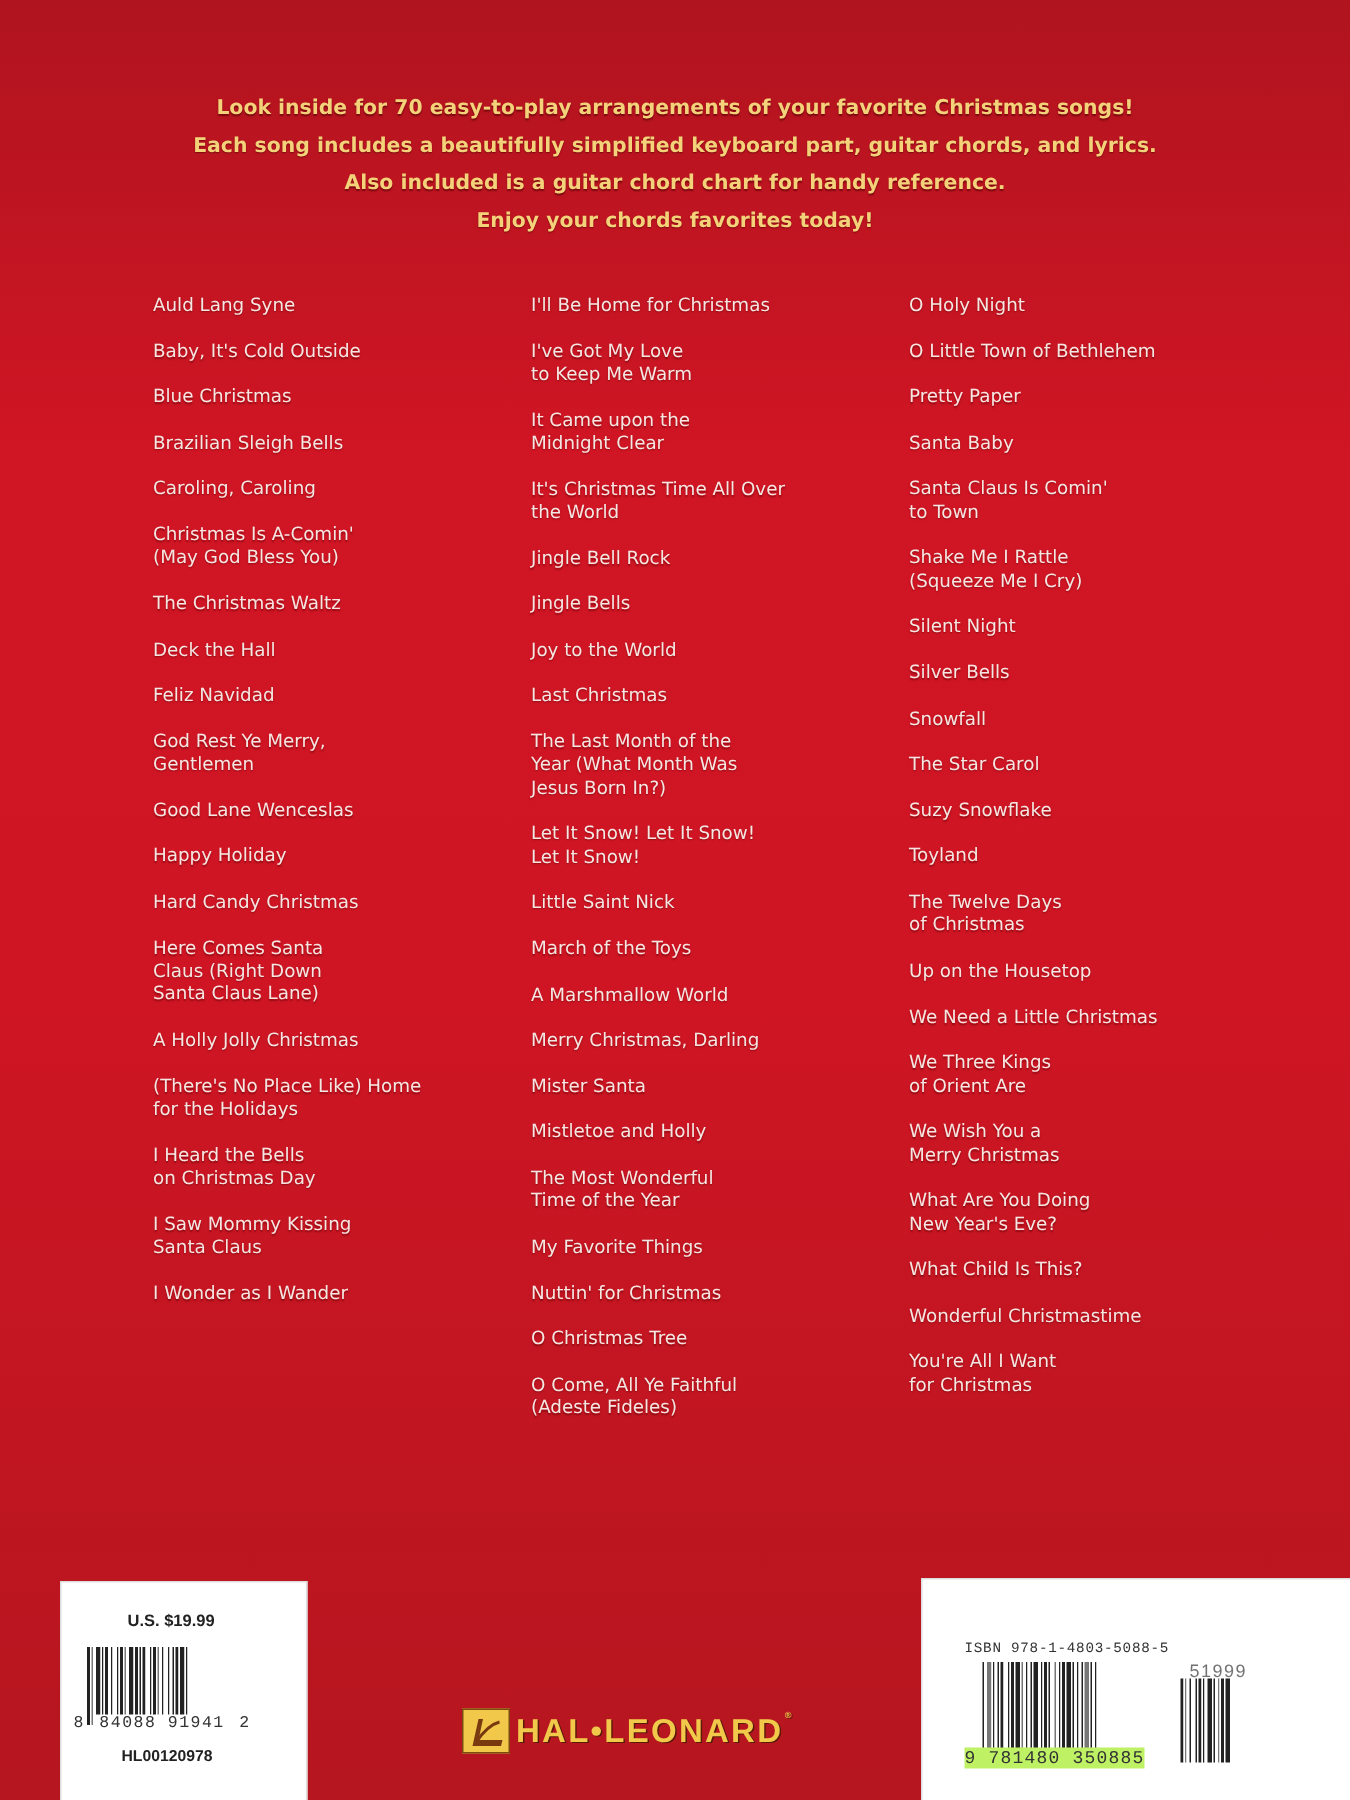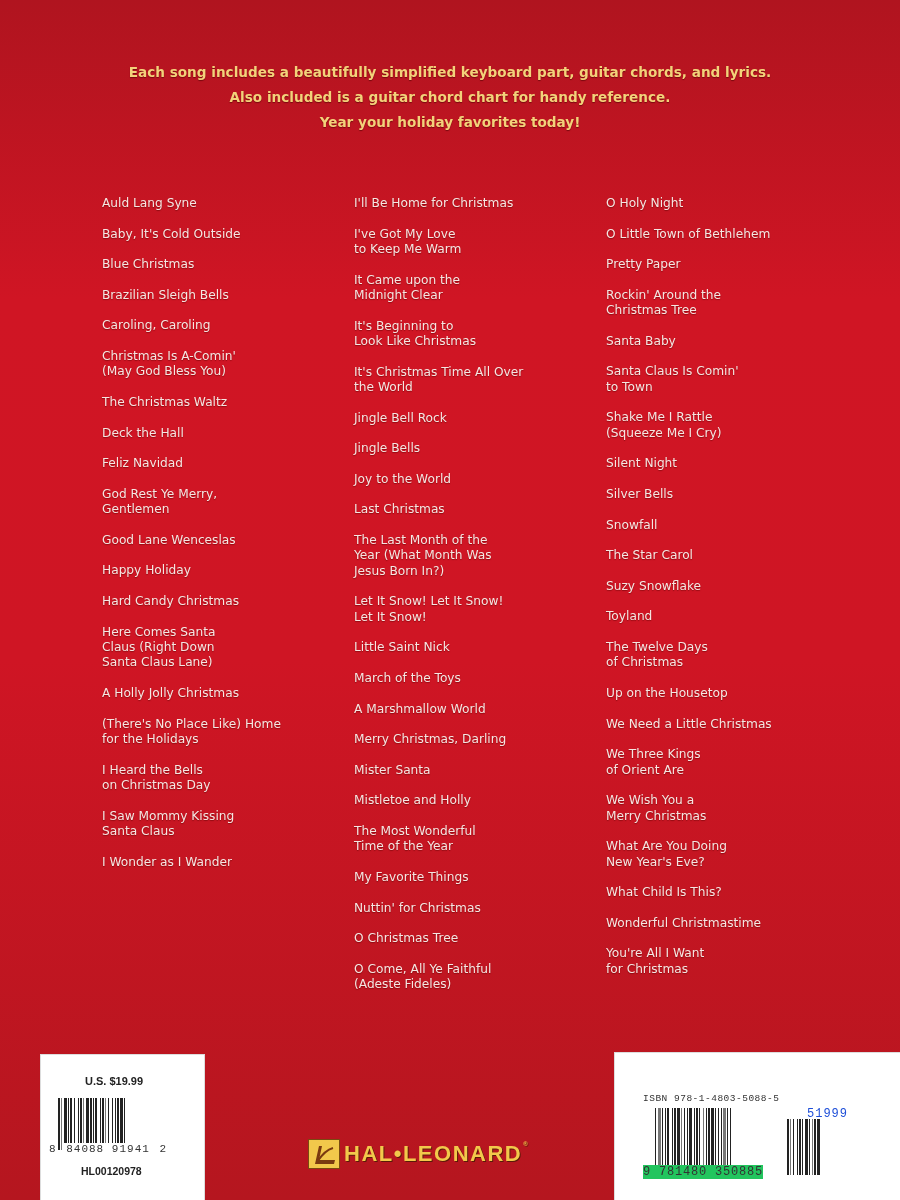--- a/index.html
+++ b/index.html
@@ -46,27 +46,27 @@
   .upc-digits .mid { background:#fff; padding: 0 2px; }
   .hl-num {
     position: absolute; left: 40px; top: 110px; font-weight: bold;
     font-size: 10.5px; color: #222; font-family: "Liberation Sans", sans-serif;
   }
   .isbn-text {
     position: absolute; left: 28px; top: 40px; font-size: 9.5px;
     color: #333; font-family: "Liberation Mono", monospace; letter-spacing: 0.5px;
   }
   .isbn-bars { left: 40px; top: 55px; height: 70px; }
-  .price-code { position: absolute; left: 192px; top: 54px; font-size: 12px; color:#1d4ed8; font-family: Liberation Mono, monospace; letter-spacing: 1px;}
+  .price-code { position: absolute; left: 178px; top: 54px; font-size: 12px; color:#737373; font-family: Liberation Sans, sans-serif; letter-spacing: 1px;}
   .addon-bars { left: 172px; top: 66px; height: 56px; }
   .isbn-digits {
     position: absolute; left: 28px; top: 112px; font-size: 12px; color: #333;
     font-family: "Liberation Mono", monospace; letter-spacing: 0.8px;
   }
-  .isbn-digits span { background: #22c55e; }
+  .isbn-digits span { background: #bef264; }
   .logo {
     position: absolute; left: 308px; top: 1139px; display: flex; align-items: center;
   }
   .logo-mark {
     width: 30px; height: 28px; background: #f2c84b; border: 1px solid #7a4a10;
     position: relative;
   }
   .logo-mark svg { position: absolute; left: 0; top: 0; }
   .logo-text {
     margin-left: 4px; color: #f2c84b; font-family: "Liberation Sans", sans-serif;
@@ -74,23 +74,24 @@
     text-shadow: 1px 1px 0 #5a1a08;
   }
   .tm { font-size: 6px; color: #f2c84b; vertical-align: top; margin-left: 1px; }
 </style>
 </head>
 <body>
 
 <div class="page">
 
   <div class="intro">
+    <div>Look inside for 70 easy-to-play arrangements of your favorite Christmas songs!</div>
     <div>Each song includes a beautifully simplified keyboard part, guitar chords, and lyrics.</div>
     <div>Also included is a guitar chord chart for handy reference.</div>
-    <div>Year your holiday favorites today!</div>
+    <div>Enjoy your chords favorites today!</div>
   </div>
 
   <div class="col c1">
       <div class="song">Auld Lang Syne</div>
       <div class="song">Baby, It's Cold Outside</div>
       <div class="song">Blue Christmas</div>
       <div class="song">Brazilian Sleigh Bells</div>
       <div class="song">Caroling, Caroling</div>
       <div class="song">Christmas Is A-Comin'
 (May God Bless You)</div>
@@ -113,22 +114,20 @@
       <div class="song">I Saw Mommy Kissing
 Santa Claus</div>
       <div class="song">I Wonder as I Wander</div>
     </div>
   <div class="col c2">
       <div class="song">I'll Be Home for Christmas</div>
       <div class="song">I've Got My Love
 to Keep Me Warm</div>
       <div class="song">It Came upon the
 Midnight Clear</div>
-      <div class="song">It's Beginning to
-Look Like Christmas</div>
       <div class="song">It's Christmas Time All Over
 the World</div>
       <div class="song">Jingle Bell Rock</div>
       <div class="song">Jingle Bells</div>
       <div class="song">Joy to the World</div>
       <div class="song">Last Christmas</div>
       <div class="song">The Last Month of the
 Year (What Month Was
 Jesus Born In?)</div>
       <div class="song">Let It Snow! Let It Snow!
@@ -144,22 +143,20 @@
       <div class="song">My Favorite Things</div>
       <div class="song">Nuttin' for Christmas</div>
       <div class="song">O Christmas Tree</div>
       <div class="song">O Come, All Ye Faithful
 (Adeste Fideles)</div>
     </div>
   <div class="col c3">
       <div class="song">O Holy Night</div>
       <div class="song">O Little Town of Bethlehem</div>
       <div class="song">Pretty Paper</div>
-      <div class="song">Rockin' Around the
-Christmas Tree</div>
       <div class="song">Santa Baby</div>
       <div class="song">Santa Claus Is Comin'
 to Town</div>
       <div class="song">Shake Me I Rattle
 (Squeeze Me I Cry)</div>
       <div class="song">Silent Night</div>
       <div class="song">Silver Bells</div>
       <div class="song">Snowfall</div>
       <div class="song">The Star Carol</div>
       <div class="song">Suzy Snowflake</div>

